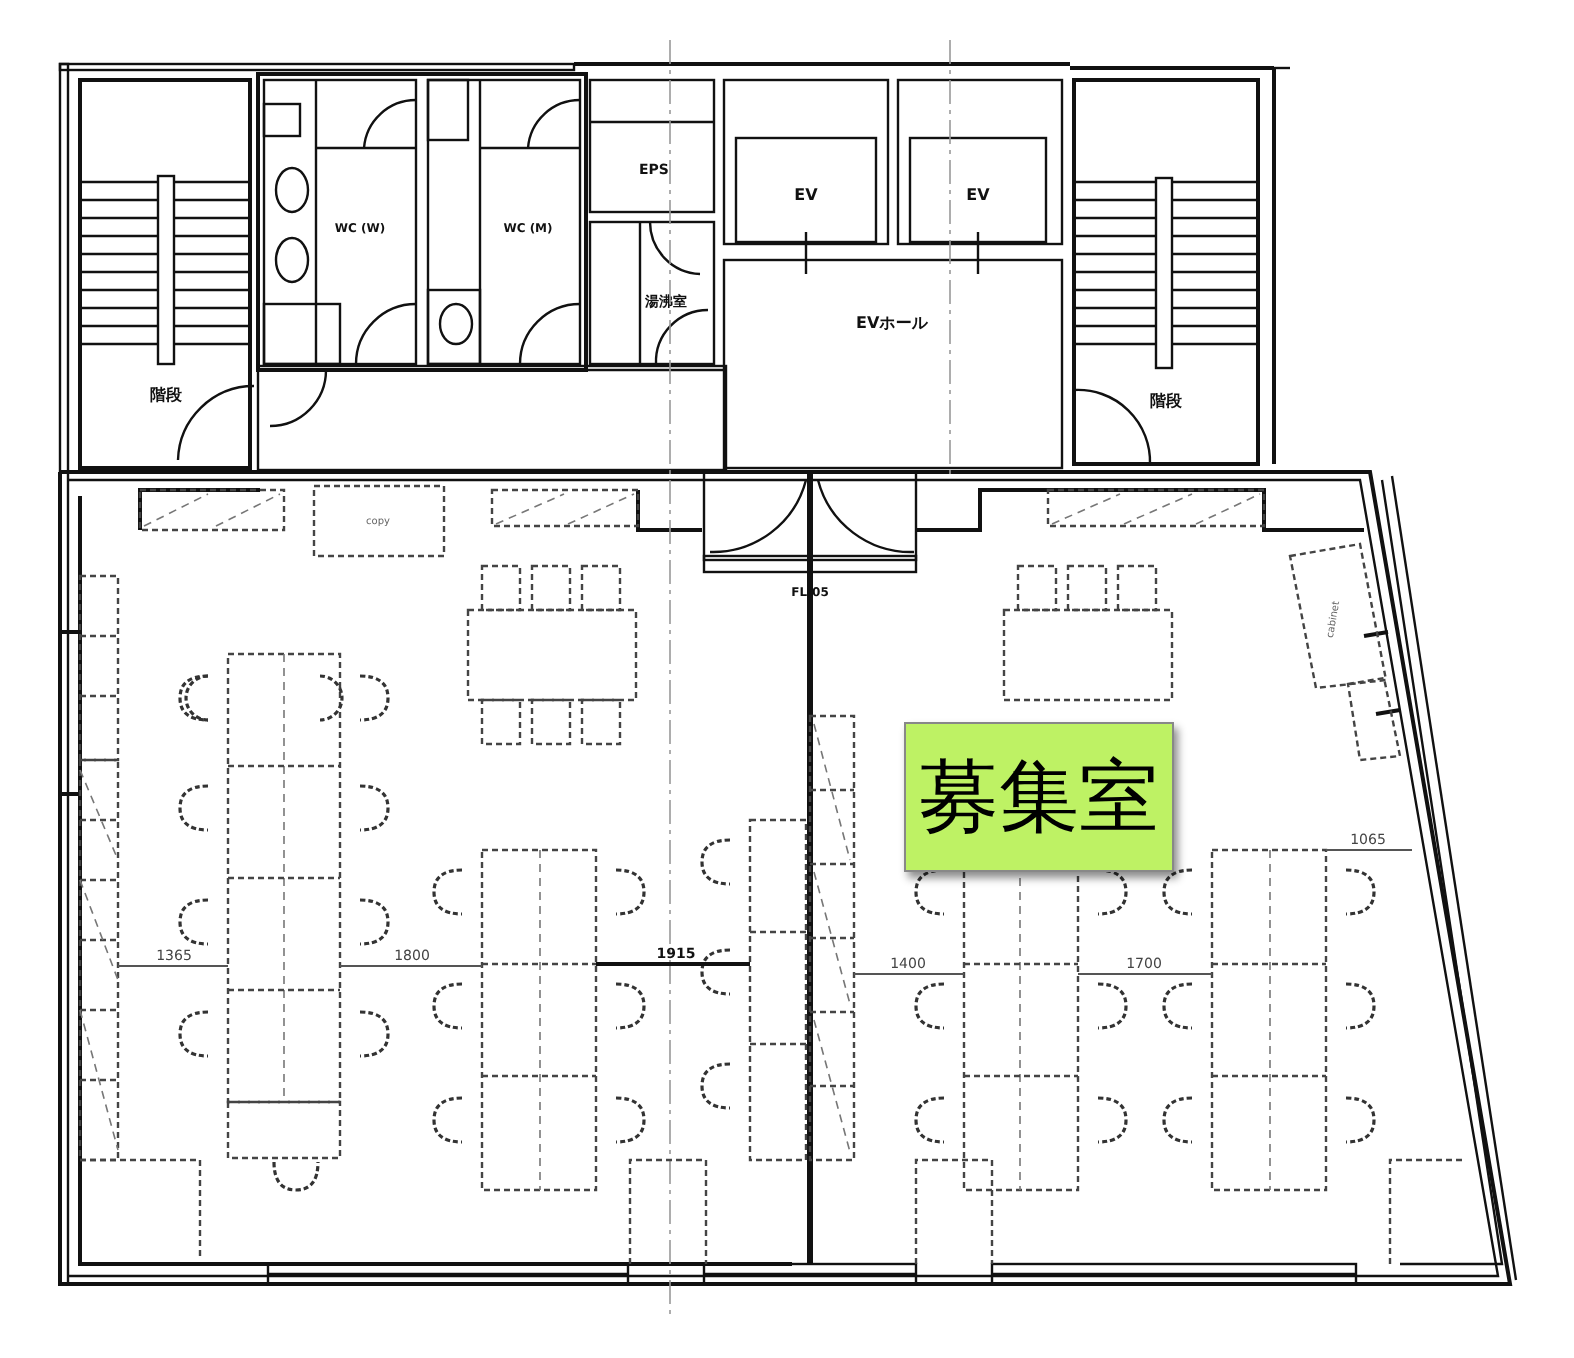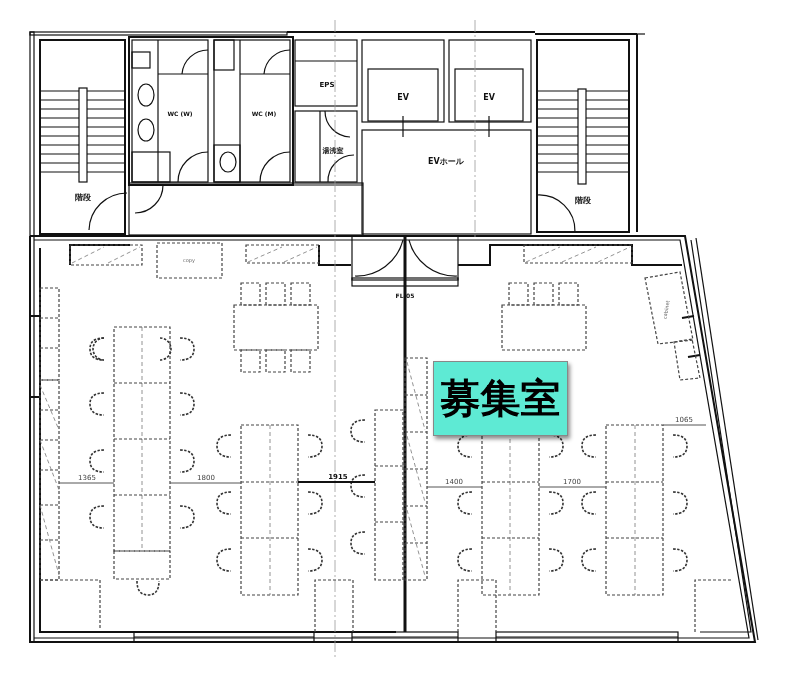--- a/index.html
+++ b/index.html
@@ -15,26 +15,26 @@
     .dim-line { stroke: #555; stroke-width: 1; }
     .dim-line-bold { stroke: #111; stroke-width: 2; }
     .lbl { font-family: "DejaVu Sans", sans-serif; font-size: 8px; font-weight: bold; fill: #111; text-anchor: middle; }
     .lbl-small { font-family: "DejaVu Sans", sans-serif; font-size: 5px; fill: #666; text-anchor: middle; }
     .dim-lbl { font-family: "DejaVu Sans", sans-serif; font-size: 7px; fill: #444; text-anchor: middle; }
     .dim-lbl-bold { font-family: "DejaVu Sans", sans-serif; font-size: 7px; font-weight: bold; fill: #111; text-anchor: middle; }
     .chair { fill: none; stroke: #333; stroke-width: 1.6; stroke-dasharray: 2.5 1.5; }
     .stair { fill: none; stroke: #111; stroke-width: 1.2; }
 
     .vacancy-label {
-      position: absolute; left: 433px; top: 361px; width: 133px; height: 73px;
-      background: #5eead4; border: 1px solid #888;
+      position: absolute; left: 452px; top: 361px; width: 133px; height: 73px;
+      background: #bef264; border: 1px solid #888;
       box-shadow: 2px 3px 4px rgba(0,0,0,0.45);
       display: flex; align-items: center; justify-content: center;
       font-family: "DejaVu Sans", sans-serif; font-size: 40px; color: #000;
-      letter-spacing: 0px; white-space: nowrap; overflow: visible; font-weight: bold;
+      letter-spacing: 0px; white-space: nowrap; overflow: visible;
     }
   </style>
 </head>
 <body>
 
 <svg id="plan" viewBox="0 0 787 679" xmlns="http://www.w3.org/2000/svg">
 
   <g>
     <rect x="30" y="32" width="257" height="3" class="wall-thin"></rect>
     <rect x="30" y="32" width="4" height="610" class="wall-thin"></rect>

